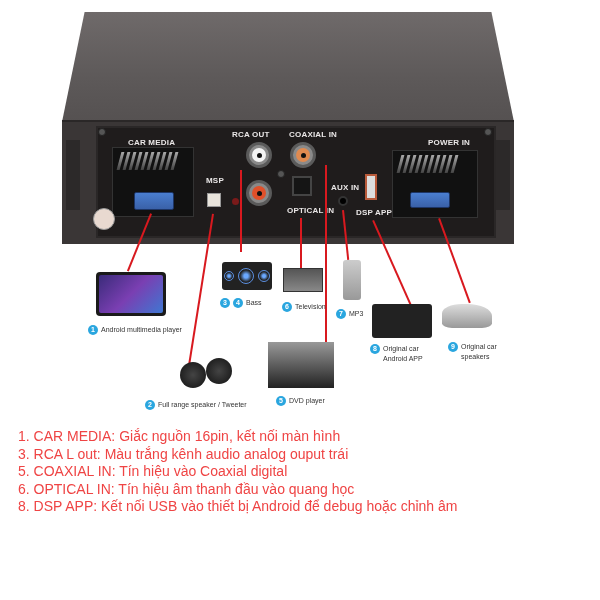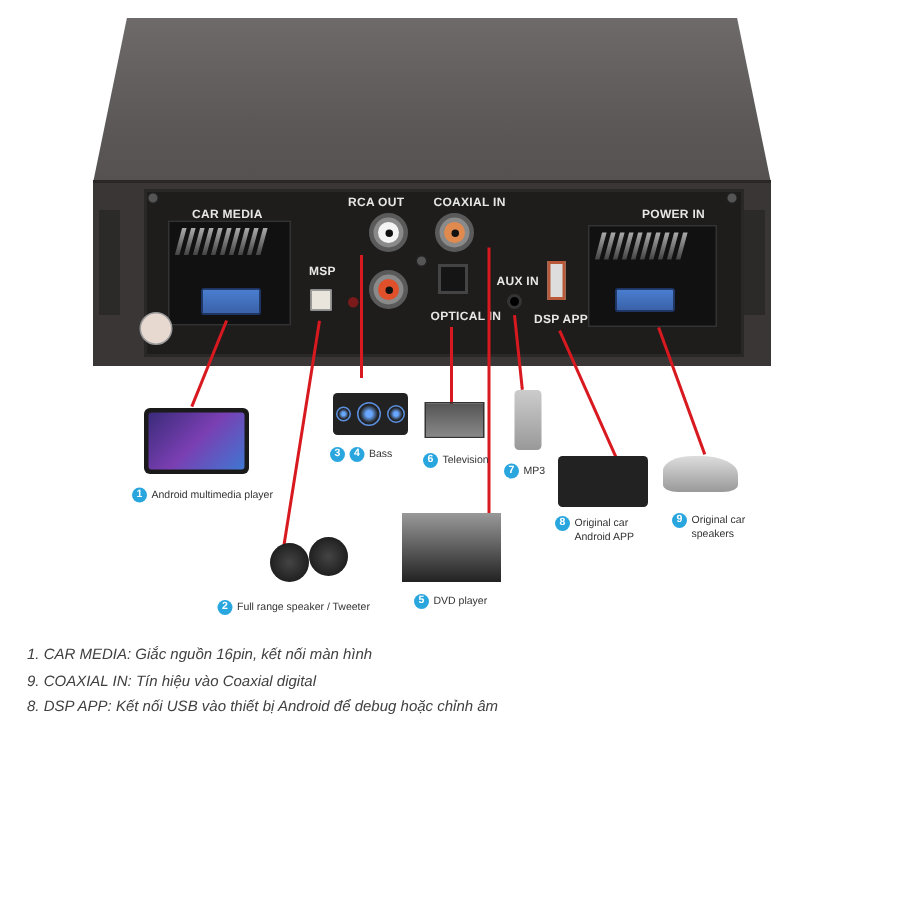--- a/index.html
+++ b/index.html
@@ -44,21 +44,21 @@
   .cone { border-radius: 50%; background: radial-gradient(#6aa8ff 20%, #222 60%); border: 1px solid #5b8fe0; }
   .tv { background: linear-gradient(#555,#888); border: 1px solid #333; }
   .mp3 { background: linear-gradient(#ccc,#999); border-radius: 3px; }
   .car-head { background: #222; border-radius: 3px; }
   .car { background: linear-gradient(#ddd,#999); border-radius: 40% 50% 20% 20%; }
   .tweeter { border-radius: 50%; background: radial-gradient(#444,#111); }
   .dvd { background: linear-gradient(#999,#222); }
 
   
   .spec-list { left: 18px; top: 428px; list-style: none; }
-  .spec-list li { font-size: 10px; color: #404040; line-height: 17.6px; white-space: nowrap; font-style: italic; }
+  .spec-list li { font-size: 14px; color: #ef4444; line-height: 17.6px; white-space: nowrap; }
 </style>
 </head>
 <body>
 
 <div class="abs device-top"></div>
 <div class="abs device-front"></div>
 <div class="abs side-bevel" style="left:66px"></div>
 <div class="abs side-bevel" style="left:496px"></div>
 <div class="abs device-panel"></div>
 <div class="abs screw" style="left:98px;top:128px"></div>
@@ -167,15 +167,17 @@
 
 <div class="abs tweeter" style="left:180px;top:362px;width:26px;height:26px"></div>
 <div class="abs tweeter" style="left:206px;top:358px;width:26px;height:26px"></div>
 <div class="abs cap" style="left:145px;top:400px"><span class="badge">2</span><span>Full range speaker / Tweeter</span></div>
 
 <div class="abs dvd" style="left:268px;top:342px;width:66px;height:46px"></div>
 <div class="abs cap" style="left:276px;top:396px"><span class="badge">5</span><span>DVD player</span></div>
 
 <ul class="abs spec-list">
   <li>1. CAR MEDIA: Giắc nguồn 16pin, kết nối màn hình</li>
-  <li>9. COAXIAL IN: Tín hiệu vào Coaxial digital</li>
+  <li>3. RCA L out: Màu trắng kênh audio analog ouput trái</li>
+  <li>5. COAXIAL IN: Tín hiệu vào Coaxial digital</li>
+  <li>6. OPTICAL IN: Tín hiệu âm thanh đầu vào quang học</li>
   <li>8. DSP APP: Kết nối USB vào thiết bị Android để debug hoặc chỉnh âm</li>
 </ul>
 
 </body></html>

